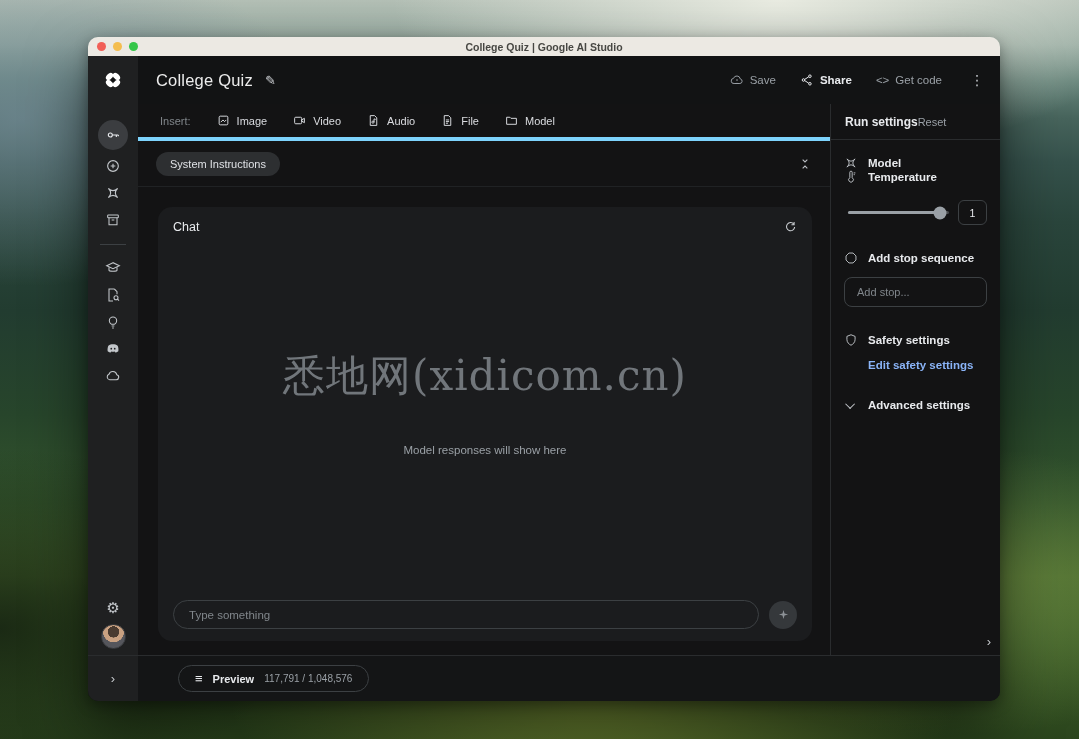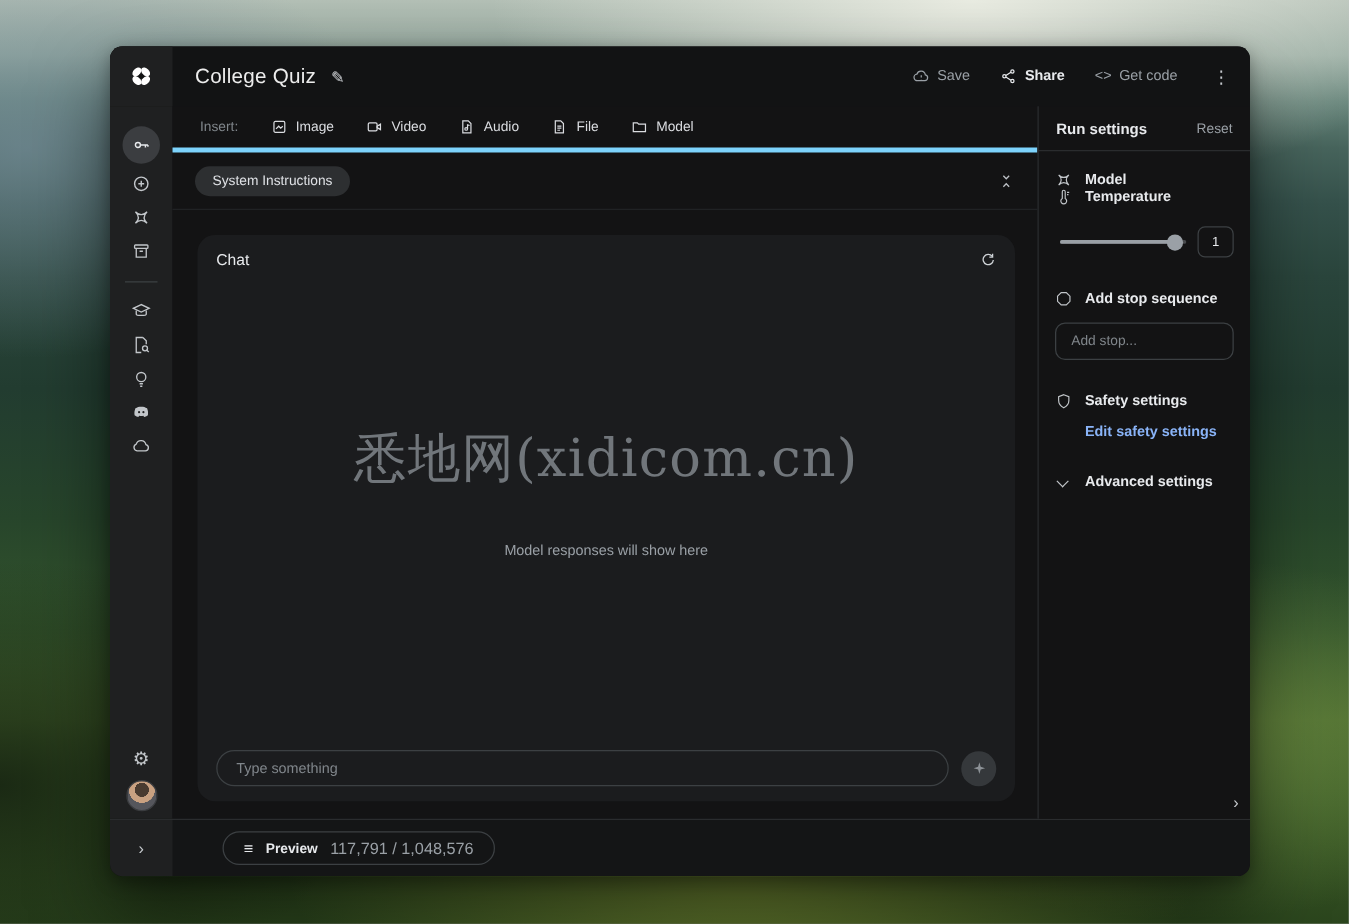--- a/index.html
+++ b/index.html
@@ -94,21 +94,21 @@
   .chat-input { flex:1; height:29px; border-radius:999px; border:1px solid #3c4043; background:transparent;
     padding:0 15px; color:#e8eaed; font-size:11.5px; outline:none; }
   .chat-input::placeholder { color:#80868b; }
   .run-btn { width:28px; height:28px; flex:0 0 28px; border-radius:50%; background:#35383b;
     color:#8d9297; display:flex; align-items:center; justify-content:center; cursor:pointer; }
   .run-btn svg { width:13px; height:13px; }
 
   
   .run-panel { width:170px; flex:0 0 170px; border-left:1px solid #2a2c2e; display:flex;
     flex-direction:column; position:relative; background:#131314; }
-  .run-head { height:36px; flex:0 0 36px; display:flex; align-items:center; justify-content:space-between;
+  .run-head { height:36px; flex:0 0 36px; display:flex; align-items:center; 
     padding:0 14px; border-bottom:1px solid #2a2c2e; }
   .run-title { font-size:12px; font-weight:700; color:#e8eaed; }
   .reset-btn { font-size:11px; color:#9aa0a6; cursor:pointer; }
   .run-body { padding:16px 13px 0; font-size:11.5px; }
   .sec-label { display:flex; align-items:center; gap:10px; color:#e8eaed; font-weight:600; }
   .sec-label svg { width:14px; height:14px; color:#c2c6ca; flex:0 0 14px; }
   .model-select { margin:11px 0 22px 0; height:31px; border:1px solid #5f6368; border-radius:8px;
     display:flex; align-items:center; justify-content:space-between; padding:0 10px 0 16px;
     background:#17181a; cursor:pointer; }
   .model-name { font-size:11.5px; color:#e8eaed; }
@@ -131,27 +131,35 @@
   
   .bottom-bar { height:46px; flex:0 0 46px; border-top:1px solid #2a2c2e; display:flex; align-items:center;
     background:#141516; }
   .bb-side { width:50px; flex:0 0 50px; height:100%; background:#1f2021; display:flex;
     align-items:center; justify-content:center; }
   .bb-expand { color:#c5c9cd; font-size:13px; cursor:pointer; }
   .preview-pill { margin-left:40px; height:27px; border:1px solid #3c4043; border-radius:999px;
     display:flex; align-items:center; gap:10px; padding:0 16px; cursor:pointer; }
   .pp-burger { color:#e8eaed; font-size:13px; line-height:1; }
   .pp-label { font-size:11px; font-weight:700; color:#e8eaed; }
-  .pp-tokens { font-size:13px; color:#9aa0a6; }
+  .pp-tokens { font-size:10px; color:#9aa0a6; }
 </style>
 </head>
 <body>
 
 <div class="window">
 
+  <div class="titlebar">
+    <div class="traffic">
+      <span class="t-red"></span>
+      <span class="t-yellow"></span>
+      <span class="t-green"></span>
+    </div>
+    <div class="titlebar-title">College Quiz | Google AI Studio</div>
+  </div>
 
   <div class="app">
 
     <div class="app-header">
       <div class="logo-cell">
         <svg viewBox="0 0 24 24">
           <g fill="#ffffff">
             <ellipse cx="8.2" cy="8.2" rx="4.6" ry="3.1" transform="rotate(-45 8.2 8.2)"></ellipse>
             <ellipse cx="15.8" cy="8.2" rx="4.6" ry="3.1" transform="rotate(45 15.8 8.2)"></ellipse>
             <ellipse cx="8.2" cy="15.8" rx="4.6" ry="3.1" transform="rotate(45 8.2 15.8)"></ellipse>

